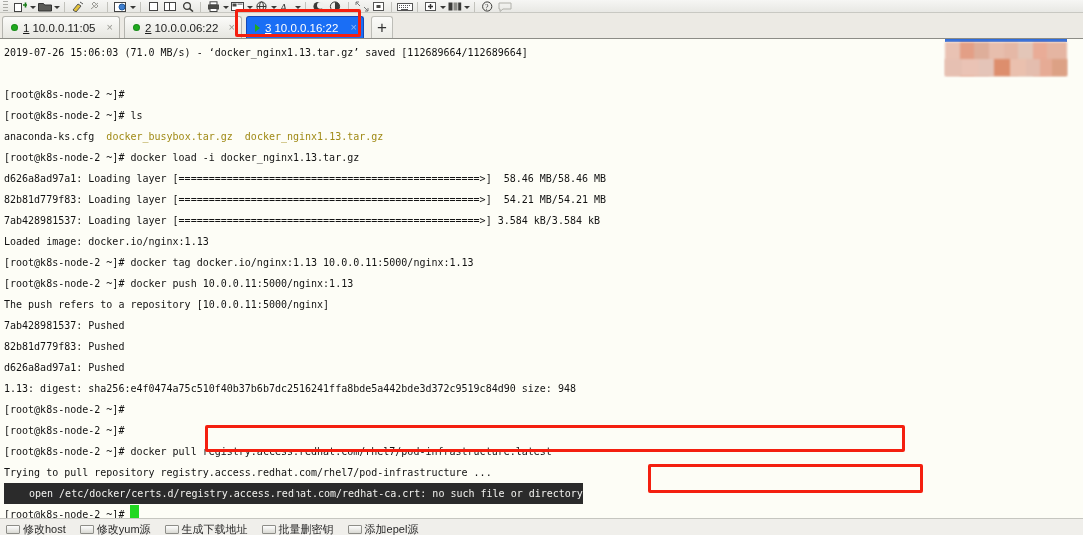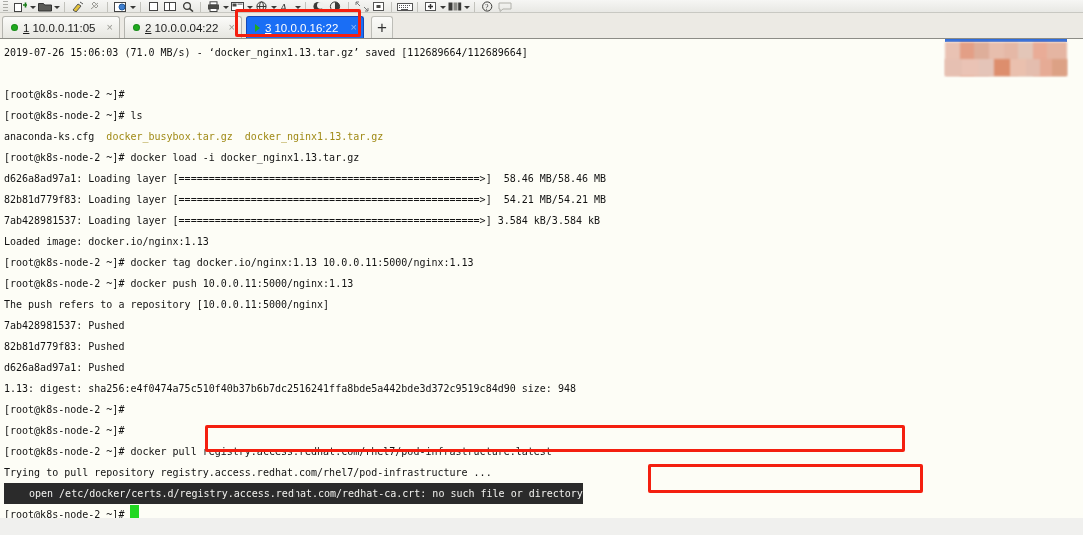--- a/index.html
+++ b/index.html
@@ -402,21 +402,21 @@
   <div class="tabbar">
     <div class="tab">
       <span class="dot"></span>
       <span class="num">1</span>
       <span class="label">10.0.0.11:05</span>
       <span class="x">×</span>
     </div>
     <div class="tab">
       <span class="dot"></span>
       <span class="num">2</span>
-      <span class="label">10.0.0.04:22</span>
+      <span class="label">10.0.0.06:22</span>
       <span class="x">×</span>
     </div>
     <div class="tab active">
       <span class="dot"></span>
       <span class="num">3</span>
       <span class="label">10.0.0.16:22</span>
       <span class="x">×</span>
     </div>
     <div class="tab-plus">+</div>
   </div>
@@ -428,14 +428,36 @@
   <div class="blurblock"></div>
   <div class="blurblock2"></div>
 
   <div class="redbox" id="redbox-pull"></div>
   <div class="redbox" id="redbox-error"></div>
 
   <svg class="mousecursor" viewBox="0 0 9 17">
     <path d="M1 1h7M1 16h7M4.5 1v15" stroke="#2b2b2b" stroke-width="1.3" fill="none"></path>
   </svg>
 
+  <div class="statusbar" id="statusbar">
+      <div class="sb-item">
+        <span class="sb-ico"></span>
+        <span>修改host</span>
+      </div>
+      <div class="sb-item">
+        <span class="sb-ico"></span>
+        <span>修改yum源</span>
+      </div>
+      <div class="sb-item">
+        <span class="sb-ico"></span>
+        <span>生成下载地址</span>
+      </div>
+      <div class="sb-item">
+        <span class="sb-ico"></span>
+        <span>批量删密钥</span>
+      </div>
+      <div class="sb-item">
+        <span class="sb-ico"></span>
+        <span>添加epel源</span>
+      </div>
+    </div>
 
 </div>
 
 </body></html>

